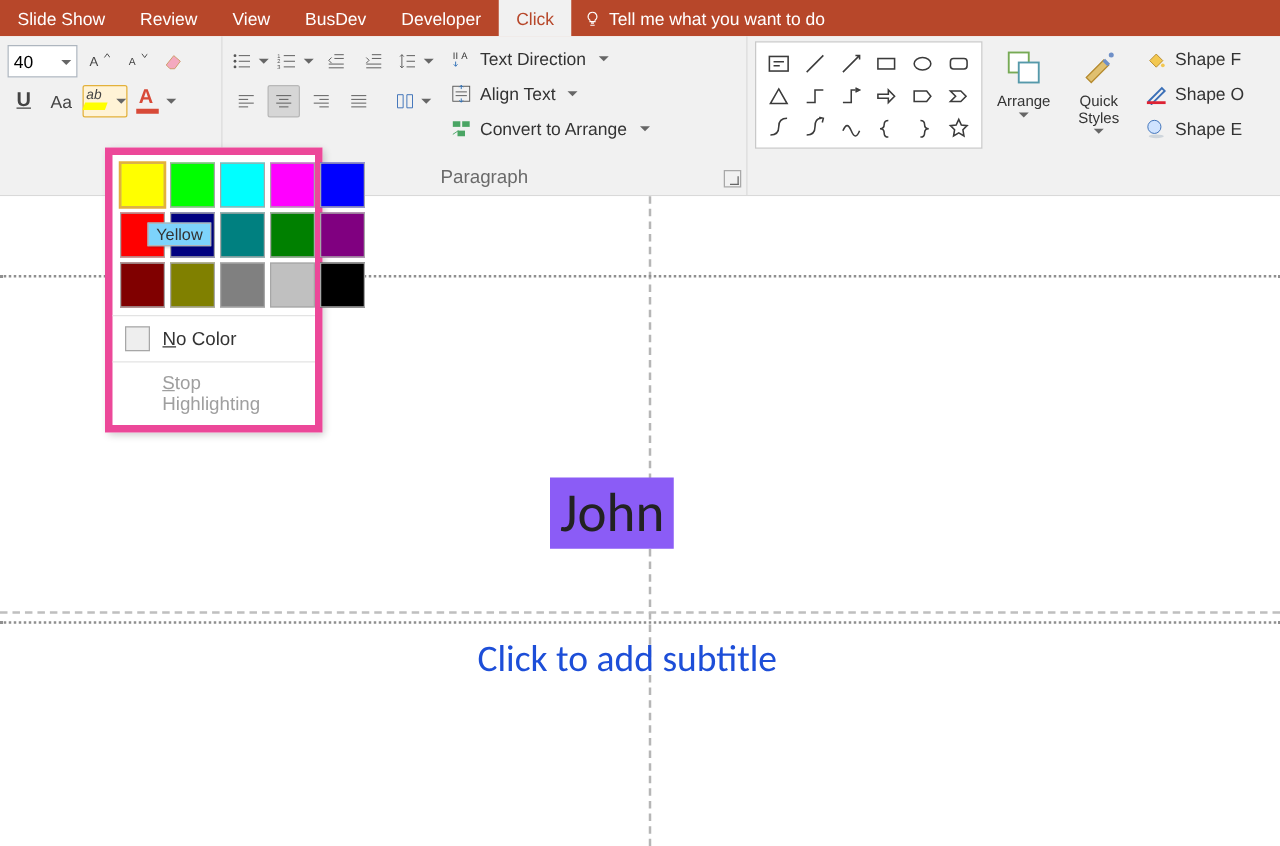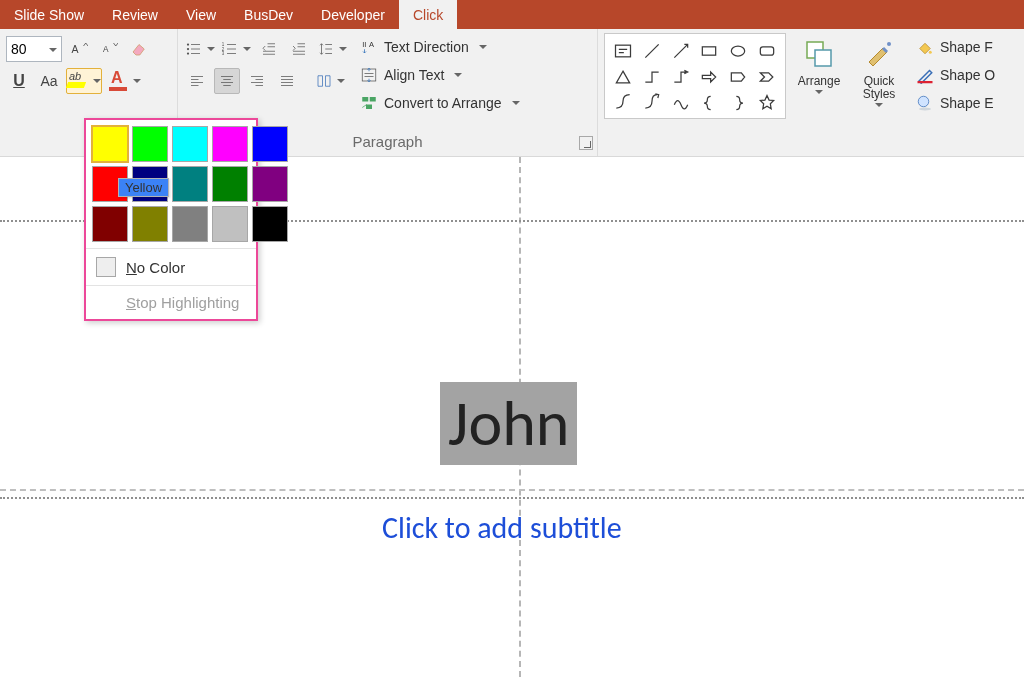--- a/index.html
+++ b/index.html
@@ -35,36 +35,36 @@
   .shape-gallery .cell { display: flex; align-items: center; justify-content: center; cursor: pointer; }
   .shape-gallery .cell svg { width: 20px; height: 20px; stroke: #3b3b3b; fill: none; stroke-width: 1.5; }
 
   .shape-cmd { display:flex; align-items:center; gap:6px; height:28px; padding:0 4px; font-size:14px; color:#333; cursor:pointer;}
   .shape-cmd svg{width:18px;height:18px;}
 
   .dlg-launcher{ position:absolute; right:4px; bottom:6px; width:14px;height:14px; border:1px solid #a8a8a8; }
   .dlg-launcher::after{content:"";position:absolute;right:1px;bottom:1px;width:6px;height:6px;border-right:1px solid #666;border-bottom:1px solid #666;}
 
   
-  .hl-popup { position: absolute; left: 84px; top: 118px; width: 174px; background: #fff; border: 2px solid #ec4899; box-shadow: 2px 2px 6px rgba(0,0,0,.2); z-index: 20; }
+  .hl-popup { position: absolute; left: 84px; top: 118px; width: 174px; background: #fff; border: 6px solid #ec4899; box-shadow: 2px 2px 6px rgba(0,0,0,.2); z-index: 20; }
   .hl-swatches { display: grid; grid-template-columns: repeat(5, 36px); grid-auto-rows: 36px; gap: 4px; padding: 6px; }
   .hl-sw { border: 1px solid #a7a7a7; cursor: pointer; }
   .hl-sw.selected { outline: 2px solid #e3b13b; outline-offset: -1px; }
   .hl-opt { display: flex; align-items: center; gap: 10px; padding: 8px 10px; font-size: 15px; color: #333; cursor: pointer; }
   .hl-opt.disabled { color: #9f9f9f; cursor: default; }
   .hl-opt .sw-none { width: 20px; height: 20px; border: 1px solid #a7a7a7; background: #eee; }
   .hl-sep { height: 1px; background: #e3e3e3; margin: 0; }
-  .hl-tooltip { position: absolute; left: 118px; top: 178px; background: #3b82f6; border: 1px solid #b3b3b3; padding: 1px 6px; font-size: 13px; color: #333; z-index: 30; box-shadow: 1px 1px 2px rgba(0,0,0,.15);}
+  .hl-tooltip { position: absolute; left: 118px; top: 178px; background: #7dd3fc; border: 1px solid #b3b3b3; padding: 1px 6px; font-size: 13px; color: #333; z-index: 30; box-shadow: 1px 1px 2px rgba(0,0,0,.15);}
 
   
   .canvas { position: absolute; left: 0; top: 157px; right: 0; bottom: 0; background: #ffffff; }
   .guide-v { position: absolute; top: 0; bottom: 0; border-left: 2px dashed #b6b6b6; }
   .guide-h-dot { position: absolute; left: 0; right: 0; height: 0; border-top: 2px dotted #8f8f8f; }
   .titlebox-border-top{position:absolute;left:0;right:0;border-top:2px dashed #bfbfbf;}
-  .title-text { position: absolute; background: #a3a3a3; font-size: 64px; font-family: Calibri, "Segoe UI", sans-serif; font-weight: 300; color: #222; padding: 0 8px; line-height: 1.3; }
+  .title-text { position: absolute; background: #8b5cf6; font-size: 44px; font-family: Calibri, "Segoe UI", sans-serif; font-weight: 300; color: #222; padding: 0 8px; line-height: 1.3; }
   .subtitle-text { position: absolute; font-size: 30px; font-family: Calibri, "Segoe UI", sans-serif; color: #1d4ed8; }
 
   
   .ico { width: 18px; height: 18px; }
   .font-color-bar { width:22px; height:22px; position:relative; }
   .font-color-bar::before{content:"A"; position:absolute; left:4px; top:-1px; font-size:16px; font-weight:bold; color:#d84a38;}
   .font-color-bar::after{content:""; position:absolute; left:2px; right:2px; bottom:1px; height:4px; background:#d84a38;}
   .hl-btn { width:22px; height:22px; position:relative; }
   .hl-btn::before{content:"ab"; position:absolute; left:2px; top:0; font-size:11px; font-style:italic; color:#444;}
   .hl-btn::after{content:""; position:absolute; left:0; top:12px; width:18px; height:6px; background:#ffff00; transform: skewX(-20deg);}
@@ -74,28 +74,34 @@
 </head>
 <body>
 
 <div class="tabbar">
   <div class="tab">Slide Show</div>
   <div class="tab">Review</div>
   <div class="tab">View</div>
   <div class="tab">BusDev</div>
   <div class="tab">Developer</div>
   <div class="tab active">Click</div>
+  <div class="tell">
+    <svg class="bulb" viewBox="0 0 24 24">
+        <path fill="none" stroke="#fff" stroke-width="1.5" d="M9 21h6M10 18h4M12 3a6 6 0 0 0-3.5 10.9V16h7v-2.1A6 6 0 0 0 12 3z"></path>
+      </svg>
+    <span>Tell me what you want to do</span>
+  </div>
 </div>
 
 <div class="ribbon">
 
   <div class="group" style="width:178px">
     <div class="row">
       <div class="spin">
-        <span>80</span>
+        <span>40</span>
         <span class="caret"></span>
       </div>
       <div class="iconbtn">
         <svg class="ico" viewBox="0 0 24 24">
             <text x="2" y="17" font-size="14" fill="#444">A</text>
             <path d="M18 8l3-4 3 4" stroke="#444" fill="none"></path>
           </svg>
       </div>
       <div class="iconbtn">
         <svg class="ico" viewBox="0 0 24 24">

